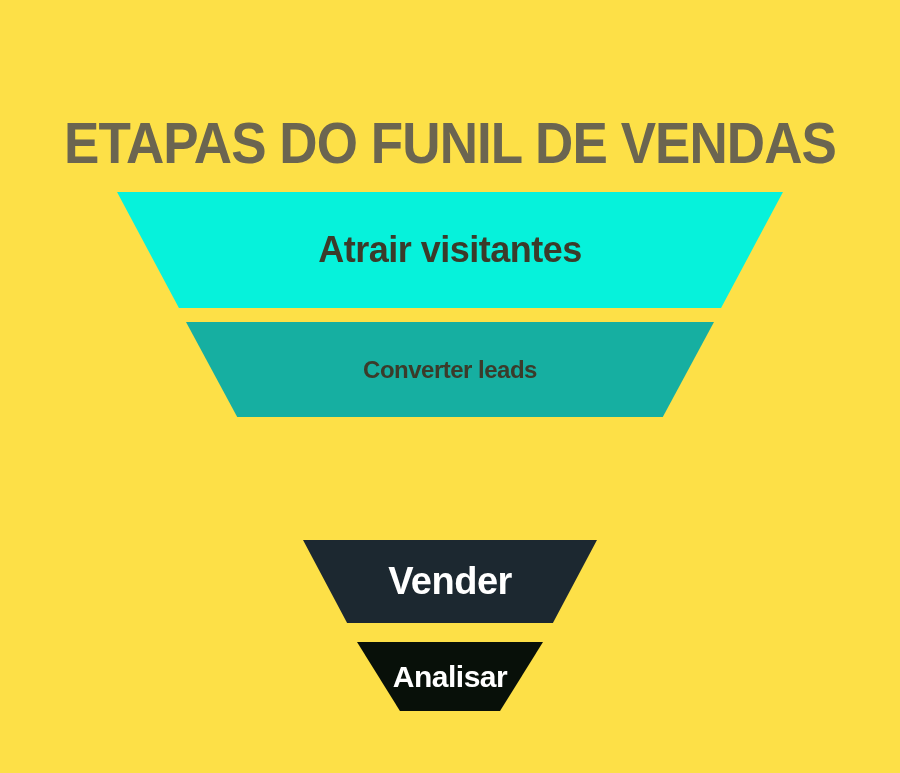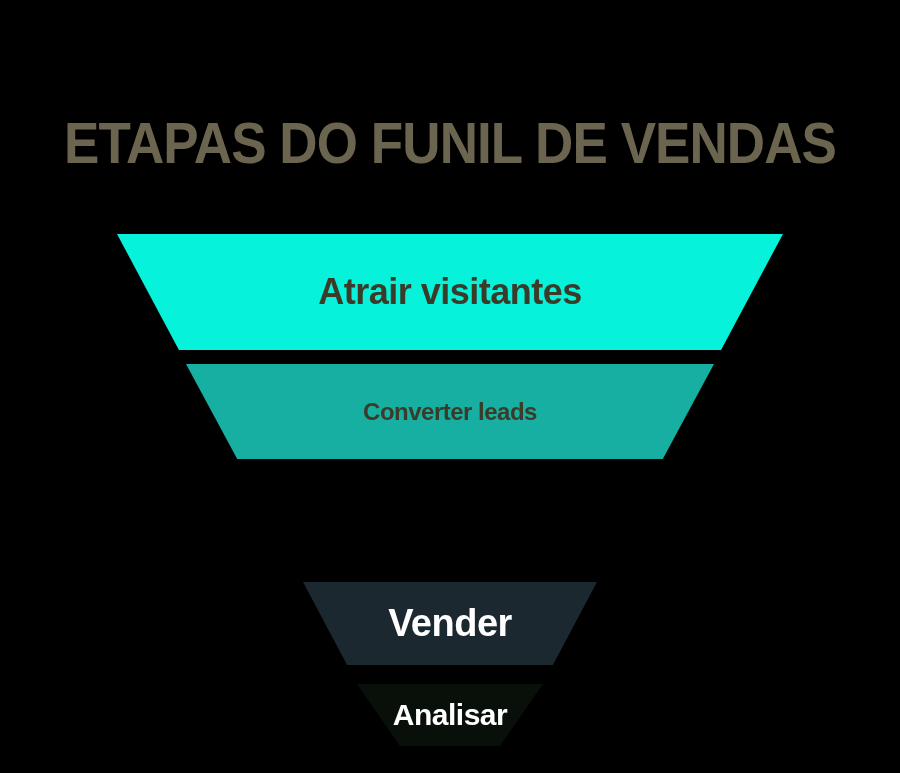--- a/index.html
+++ b/index.html
@@ -5,21 +5,21 @@
   html, body {
     margin: 0;
     padding: 0;
     background: #ffffff;
     font-family: "Liberation Sans", sans-serif;
   }
   .canvas {
     position: relative;
     width: 900px;
     height: 773px;
-    background: #000000;
+    background: #fde047;
     overflow: hidden;
   }
   .title {
     position: absolute;
     left: 0;
     top: 72px;
     width: 900px;
     text-align: center;
     font-size: 57px;
     font-weight: 700;
@@ -29,21 +29,20 @@
     white-space: nowrap;
   }
   .stage {
     position: absolute;
     display: flex;
     align-items: center;
     justify-content: center;
     font-weight: 700;
     letter-spacing: -0.5px;
     white-space: nowrap;
-    margin-top: 42px;
   }
   .stage-1 {
     left: 117px; top: 192px; width: 666px; height: 116px;
     clip-path: polygon(0% 0%, 100% 0%, 90.7% 100%, 9.3% 100%);
     font-size: 36px;
   }
   .stage-2 {
     left: 186px; top: 322px; width: 528px; height: 95px;
     clip-path: polygon(0% 0%, 100% 0%, 90.3% 100%, 9.7% 100%);
     font-size: 24px;
@@ -52,21 +51,21 @@
     left: 243px; top: 428px; width: 414px; height: 99px;
     clip-path: polygon(0% 0%, 100% 0%, 87.2% 100%, 12.8% 100%);
     font-size: 38px;
   }
   .stage-4 {
     left: 303px; top: 540px; width: 294px; height: 83px;
     clip-path: polygon(0% 0%, 100% 0%, 85% 100%, 15% 100%);
     font-size: 38px;
   }
   .stage-5 {
-    left: 357px; top: 642px; width: 186px; height: 62px;
+    left: 357px; top: 642px; width: 186px; height: 69px;
     clip-path: polygon(0% 0%, 100% 0%, 76.9% 100%, 23.1% 100%);
     font-size: 30px;
   }
   .stage-label {
     display: block;
   }
 </style>
 </head>
 <body>
 

